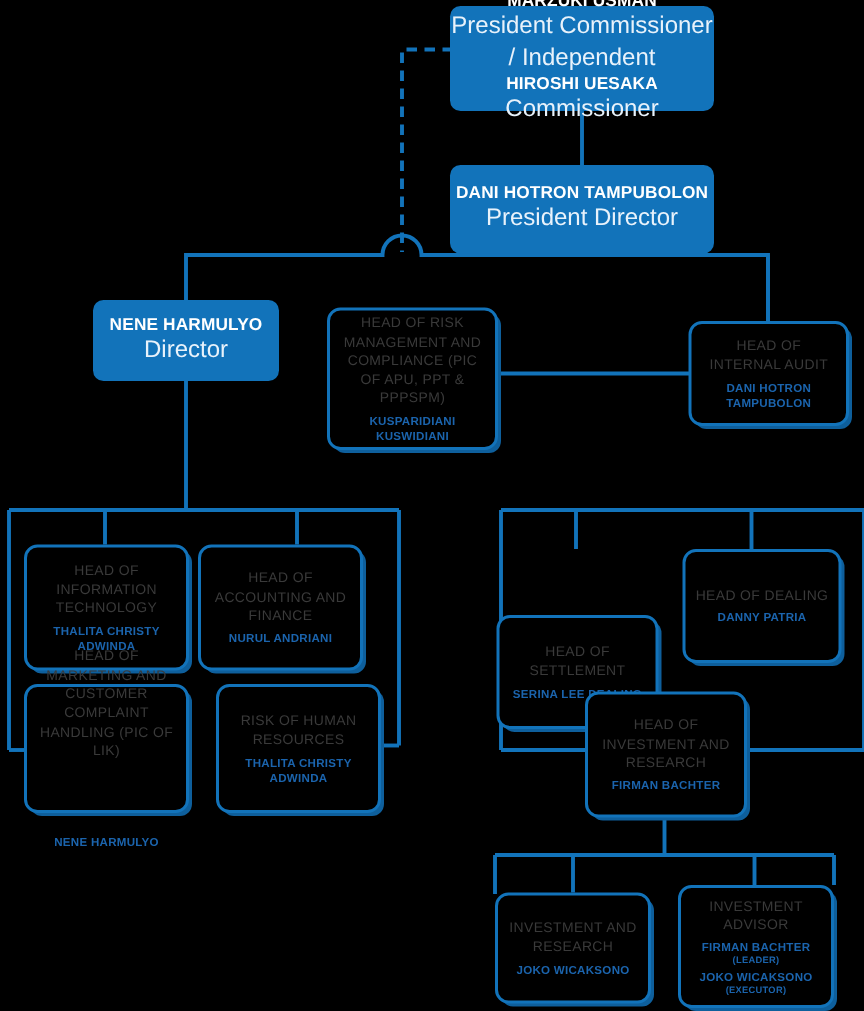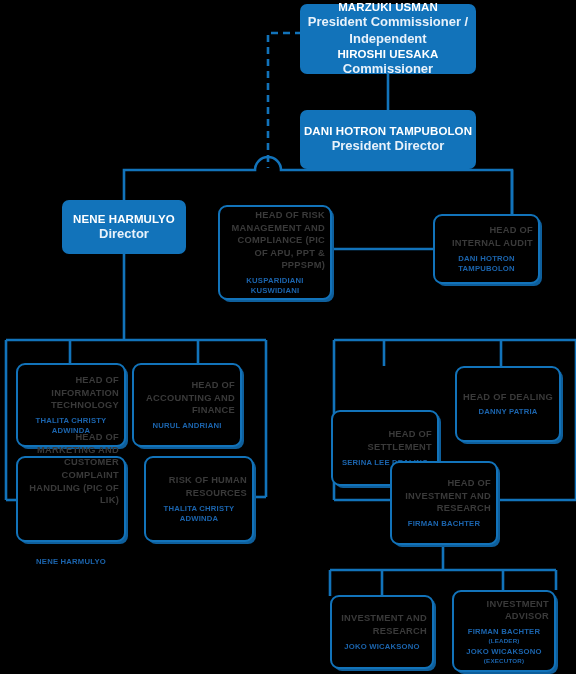--- a/index.html
+++ b/index.html
@@ -10,27 +10,27 @@
   
   .lines{position:absolute;left:0;top:0;width:576px;height:674px;pointer-events:none;}
 
   
   .node{position:absolute;box-sizing:border-box;display:flex;flex-direction:column;
         align-items:center;justify-content:center;text-align:center;}
 
   
   .node.filled{background:#1273ba;border-radius:7px;color:#fff;}
   .node.filled .title{font-weight:bold;font-size:11.5px;letter-spacing:.1px;line-height:1.22;}
-  .node.filled .sub{font-size:13px;font-weight:700;line-height:1.3;color:#e8f2fb;}
+  .node.filled .sub{font-size:16px;font-weight:400;line-height:1.3;color:#e8f2fb;}
 
   
   .node.outline{background:#000;border:2px solid #1273ba;border-radius:9px;
                 box-shadow:3px 3px 0 -1px #0e5f9c;}
-  .node.outline .title{font-weight:bold;font-size:9.3px;color:#3a3a3a;
-                       line-height:1.35;letter-spacing:.25px;text-align:right;}
+  .node.outline .title{font-weight:normal;font-size:9.3px;color:#3a3a3a;
+                       line-height:1.35;letter-spacing:.25px;}
   .node.outline .name{font-weight:bold;font-size:7.7px;color:#1b64ad;
                       line-height:1.3;letter-spacing:.2px;margin-top:4px;}
   .node.outline .role{font-weight:bold;font-size:6.2px;color:#1b64ad;
                       line-height:1.25;letter-spacing:.2px;}
   .pad{padding:6px 5px;}
   .gap6{height:6px;}
 </style>
 </head>
 <body>
 
@@ -97,21 +97,21 @@
   <div class="node filled" style="left:62px;top:200px;width:124px;height:54px;">
     <div class="title">NENE HARMULYO</div>
     <div class="sub">Director</div>
   </div>
 
   <div class="node outline pad" style="left:218px;top:205px;width:114px;height:95px;">
     <div class="title">HEAD OF RISK MANAGEMENT AND COMPLIANCE (PIC OF APU, PPT &amp; PPPSPM)</div>
     <div class="name">KUSPARIDIANI KUSWIDIANI</div>
   </div>
 
-  <div class="node outline pad" style="left:433px;top:214px;width:107px;height:70px;">
+  <div class="node outline pad" style="left:459px;top:214px;width:107px;height:70px;">
     <div class="title">HEAD OF INTERNAL AUDIT</div>
     <div class="name">DANI HOTRON TAMPUBOLON</div>
   </div>
 
   <div class="node outline pad" style="left:16px;top:363px;width:110px;height:84px;">
     <div class="title">HEAD OF INFORMATION TECHNOLOGY</div>
     <div class="name">THALITA CHRISTY ADWINDA</div>
   </div>
 
   <div class="node outline pad" style="left:132px;top:363px;width:110px;height:84px;">

